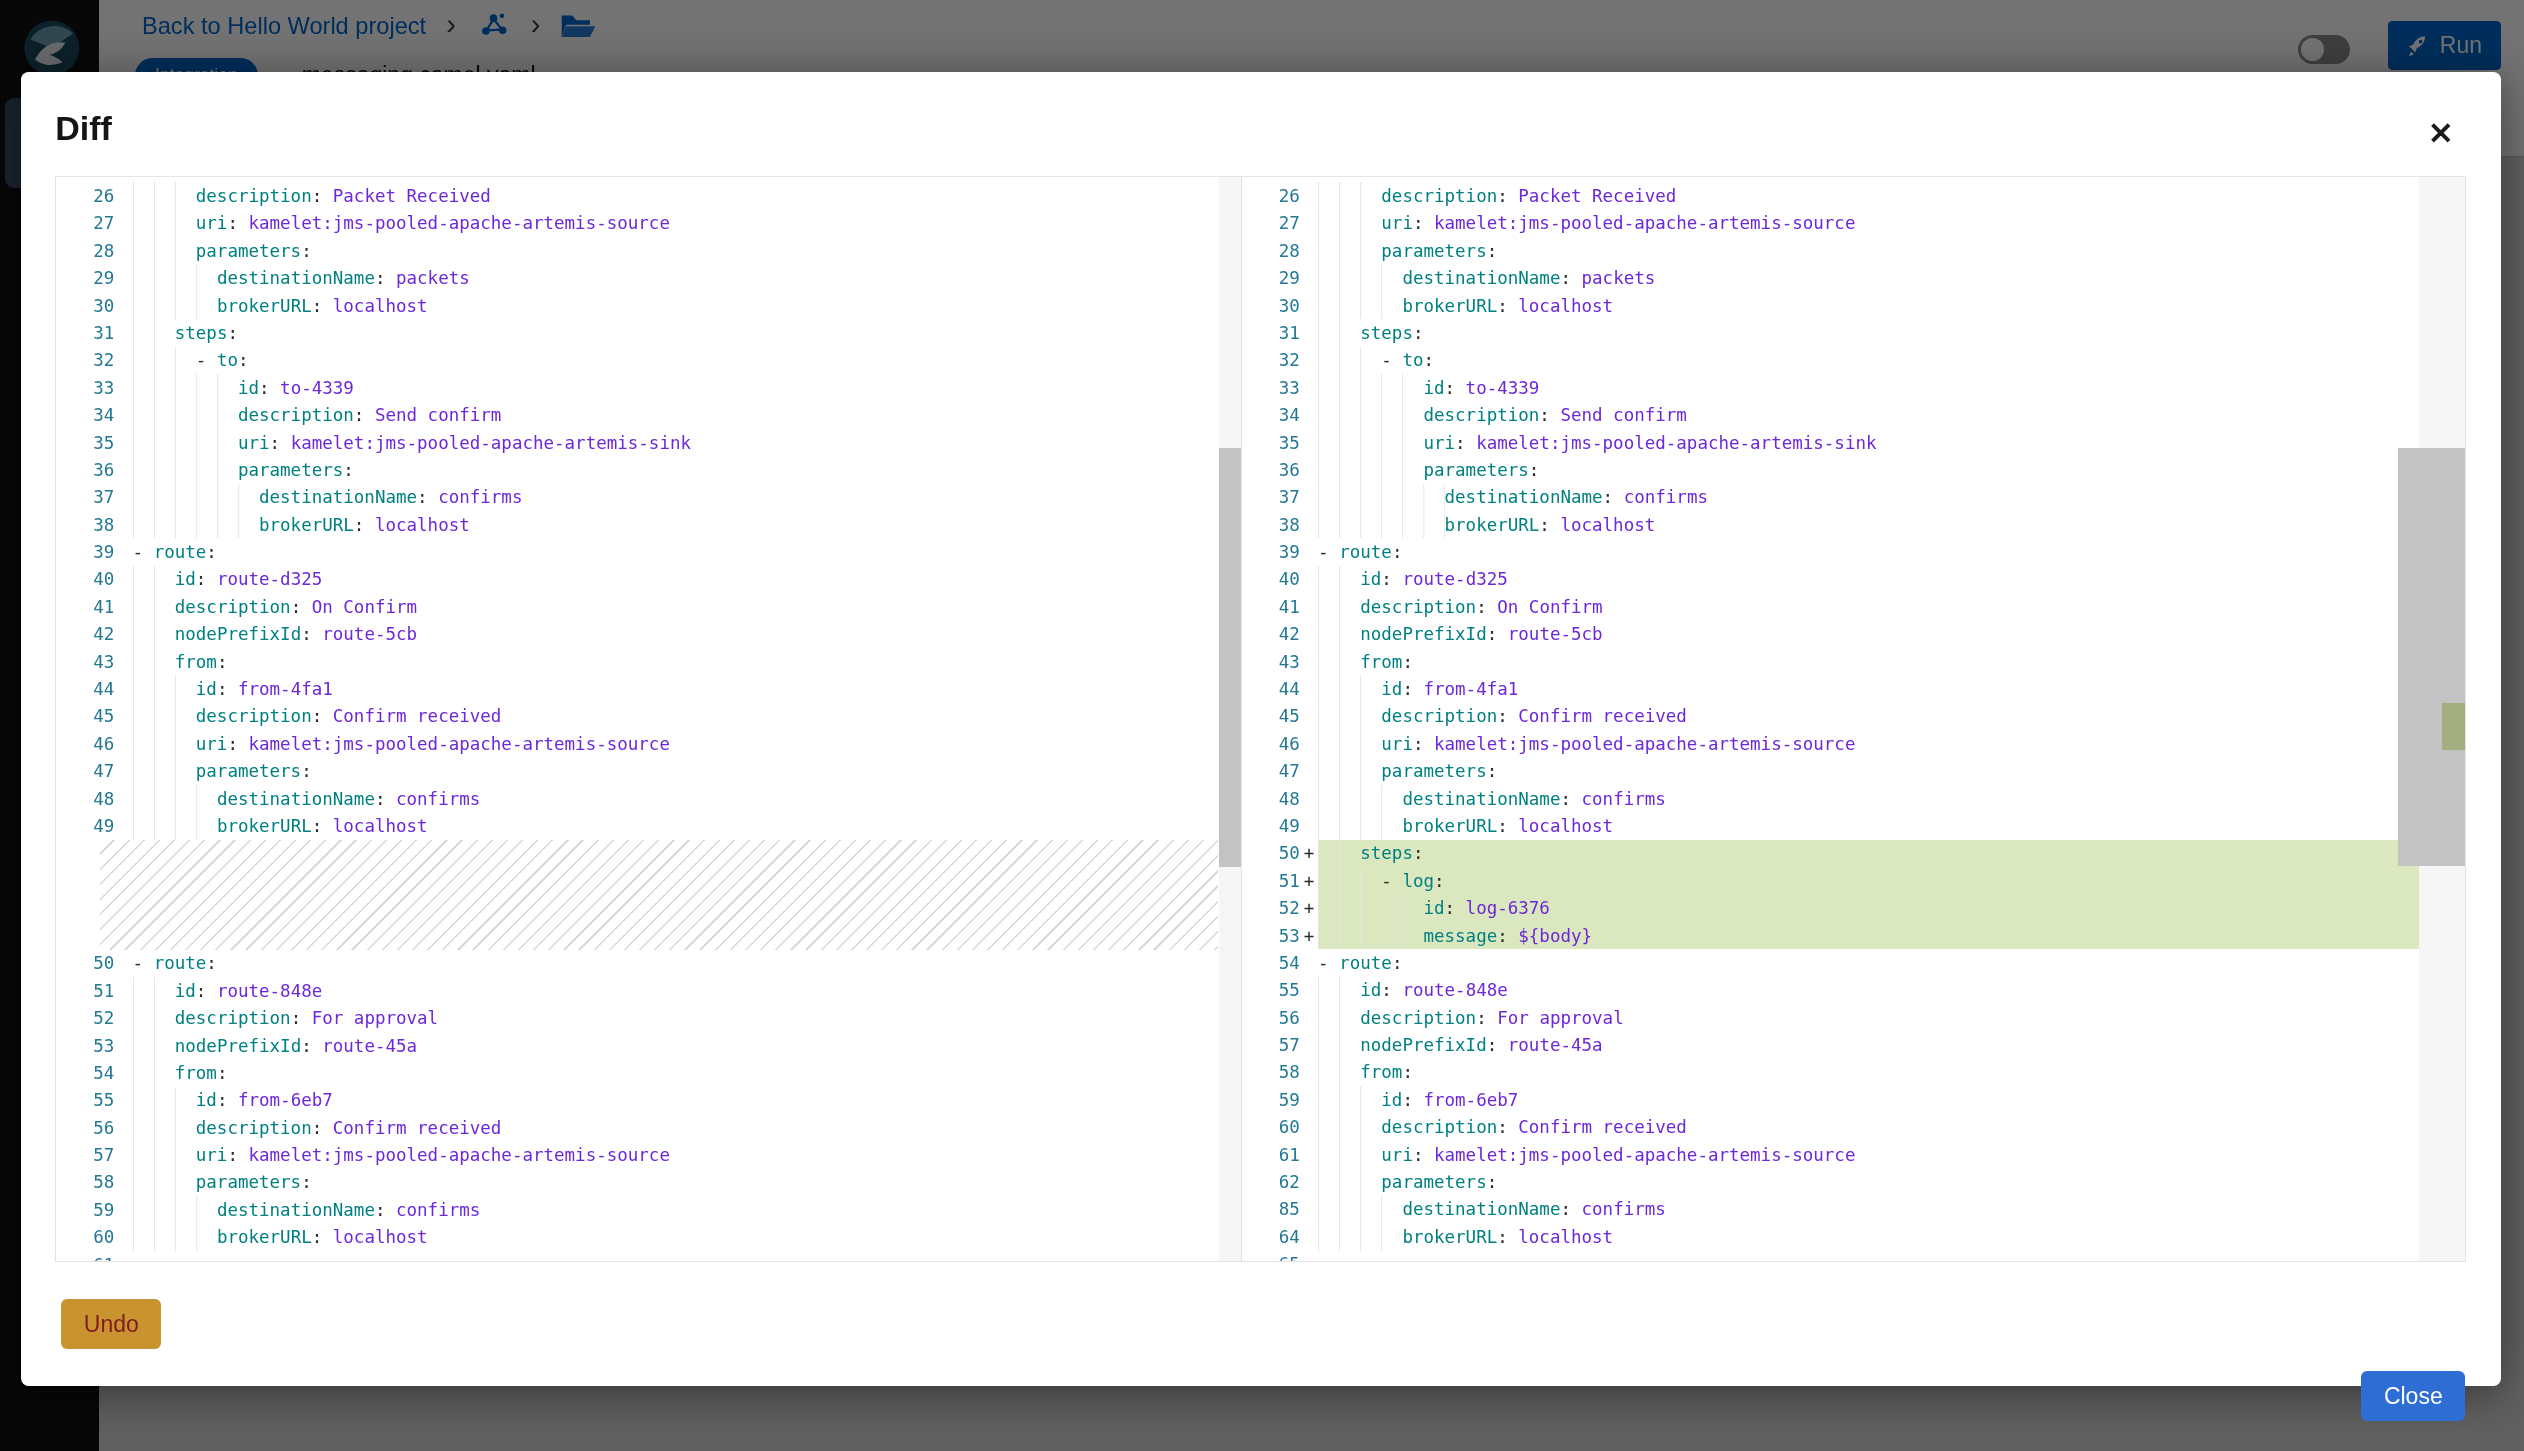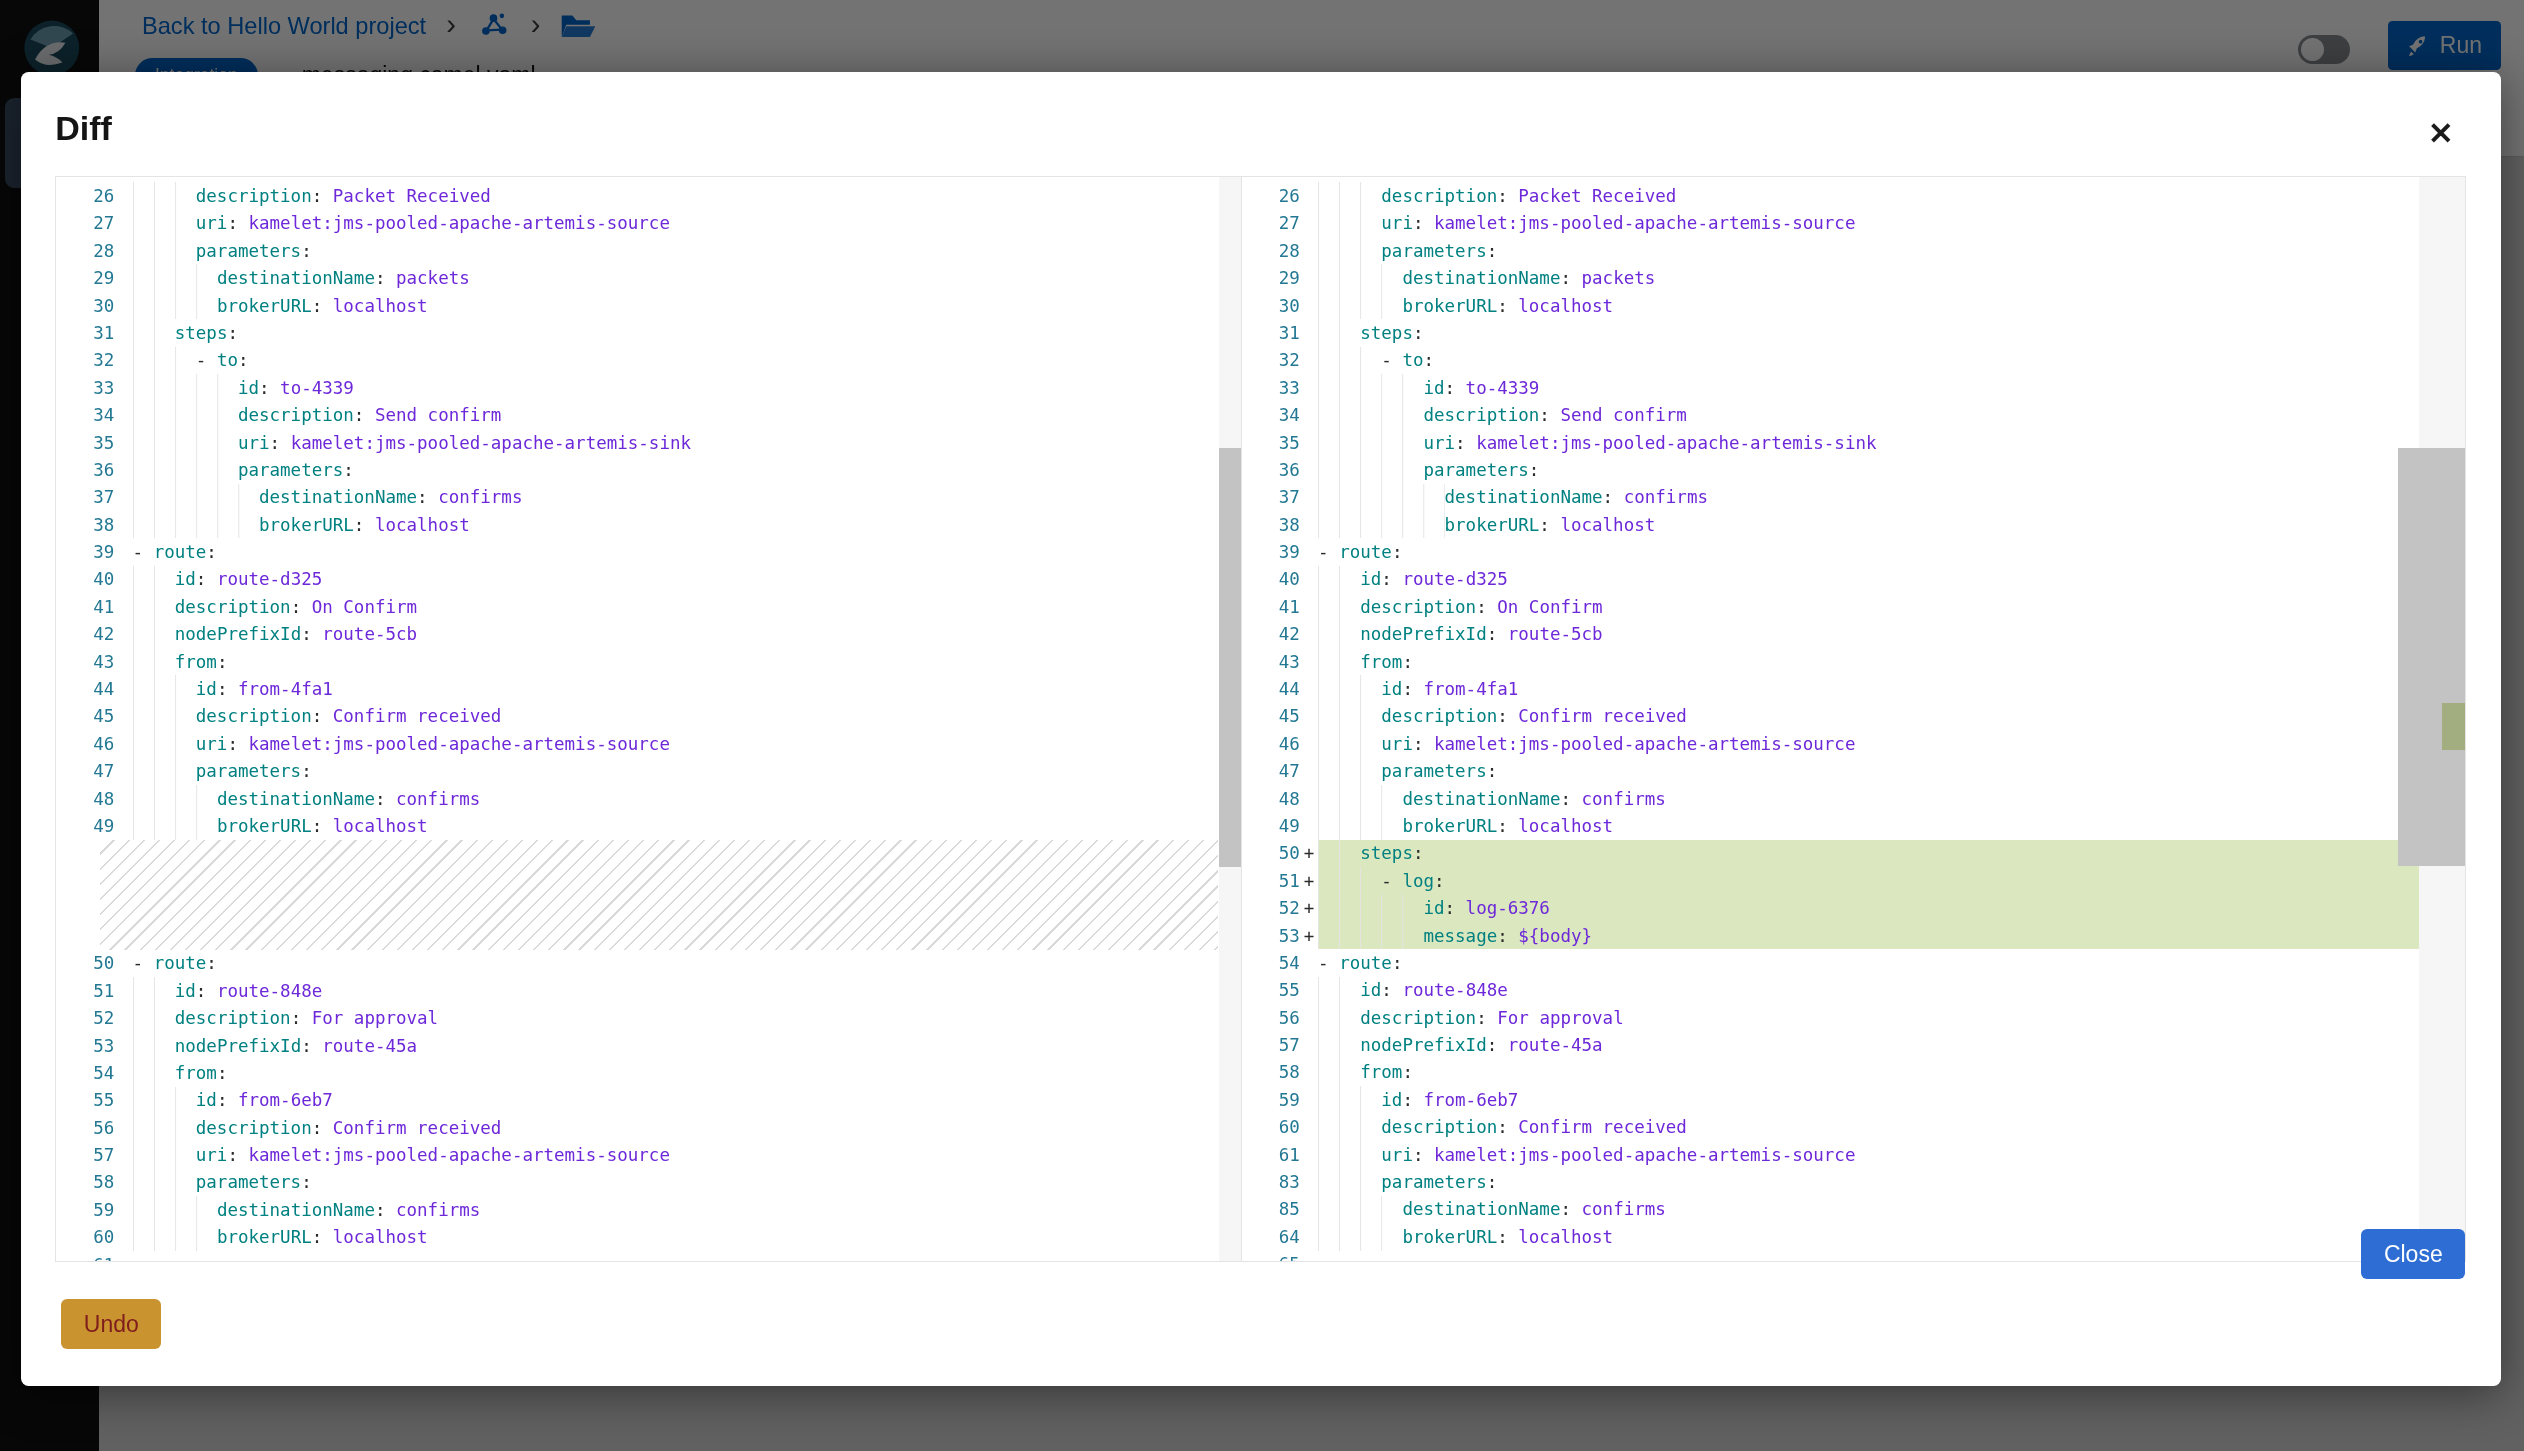--- a/index.html
+++ b/index.html
@@ -73,21 +73,21 @@
   .pane.right .sb-track { right:0; width:46px; }
   .sb-thumb { position:absolute; background:#c3c3c3; }
   .pane.left  .sb-thumb { right:0; width:22px; top:271px; height:419px; }
   .pane.right .sb-thumb { right:0; width:67px; top:271px; height:418px; }
   .ruler-added { position:absolute; right:0; width:23px; top:526px; height:47px; background:#a3ae80; }
 
   
   .undo-btn { position:absolute; left:40px; top:1227px; width:100px; height:50px;
               background:#c9942f; color:#7f1d1d; font-size:23px; border:none; border-radius:6.1px;
               cursor:pointer; }
-  .close-btn { position:absolute; left:2340px; top:1157px; width:104px; height:50px;
+  .close-btn { position:absolute; left:2340px; top:1299px; width:104px; height:50px;
                background:#2d6dd4; color:#ffffff; font-size:23px; border:none; border-radius:6.1px;
                cursor:pointer; }
 </style>
 </head>
 <body>
 
 <div class="screen">
 
   <aside class="sidebar">
     <svg width="99" height="99" viewBox="0 0 130 130">
@@ -224,21 +224,21 @@
             <div class="row added"><span class="ln">52</span><span class="mk">+</span><div class="code"><span class="ind" style="width: 10ch;"></span><span class="key">id</span><span class="pn">:</span><span class="val"> log-6376</span></div></div>
             <div class="row added"><span class="ln">53</span><span class="mk">+</span><div class="code"><span class="ind" style="width: 10ch;"></span><span class="key">message</span><span class="pn">:</span><span class="val"> ${body}</span></div></div>
             <div class="row"><span class="ln">54</span><span class="mk"></span><div class="code"><span class="ind" style="width: 0ch;"></span><span class="pn">- </span><span class="key">route</span><span class="pn">:</span></div></div>
             <div class="row"><span class="ln">55</span><span class="mk"></span><div class="code"><span class="ind" style="width: 4ch;"></span><span class="key">id</span><span class="pn">:</span><span class="val"> route-848e</span></div></div>
             <div class="row"><span class="ln">56</span><span class="mk"></span><div class="code"><span class="ind" style="width: 4ch;"></span><span class="key">description</span><span class="pn">:</span><span class="val"> For approval</span></div></div>
             <div class="row"><span class="ln">57</span><span class="mk"></span><div class="code"><span class="ind" style="width: 4ch;"></span><span class="key">nodePrefixId</span><span class="pn">:</span><span class="val"> route-45a</span></div></div>
             <div class="row"><span class="ln">58</span><span class="mk"></span><div class="code"><span class="ind" style="width: 4ch;"></span><span class="key">from</span><span class="pn">:</span></div></div>
             <div class="row"><span class="ln">59</span><span class="mk"></span><div class="code"><span class="ind" style="width: 6ch;"></span><span class="key">id</span><span class="pn">:</span><span class="val"> from-6eb7</span></div></div>
             <div class="row"><span class="ln">60</span><span class="mk"></span><div class="code"><span class="ind" style="width: 6ch;"></span><span class="key">description</span><span class="pn">:</span><span class="val"> Confirm received</span></div></div>
             <div class="row"><span class="ln">61</span><span class="mk"></span><div class="code"><span class="ind" style="width: 6ch;"></span><span class="key">uri</span><span class="pn">:</span><span class="val"> kamelet:jms-pooled-apache-artemis-source</span></div></div>
-            <div class="row"><span class="ln">83</span><span class="mk"></span><div class="code"><span class="ind" style="width: 6ch;"></span><span class="key">parameters</span><span class="pn">:</span></div></div>
+            <div class="row"><span class="ln">62</span><span class="mk"></span><div class="code"><span class="ind" style="width: 6ch;"></span><span class="key">parameters</span><span class="pn">:</span></div></div>
             <div class="row"><span class="ln">85</span><span class="mk"></span><div class="code"><span class="ind" style="width: 8ch;"></span><span class="key">destinationName</span><span class="pn">:</span><span class="val"> confirms</span></div></div>
             <div class="row"><span class="ln">64</span><span class="mk"></span><div class="code"><span class="ind" style="width: 8ch;"></span><span class="key">brokerURL</span><span class="pn">:</span><span class="val"> localhost</span></div></div>
             <div class="row"><span class="ln">65</span><span class="mk"></span><div class="code"><span class="ind" style="width: 0ch;"></span></div></div>
           </div>
         <div class="sb-track"></div>
         <div class="sb-thumb"></div>
         <div class="ruler-added"></div>
       </div>
     </div>
 

